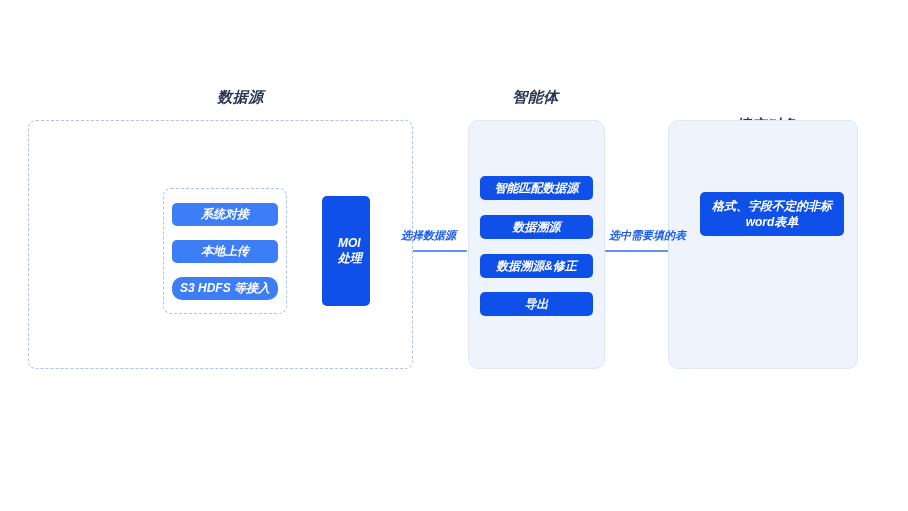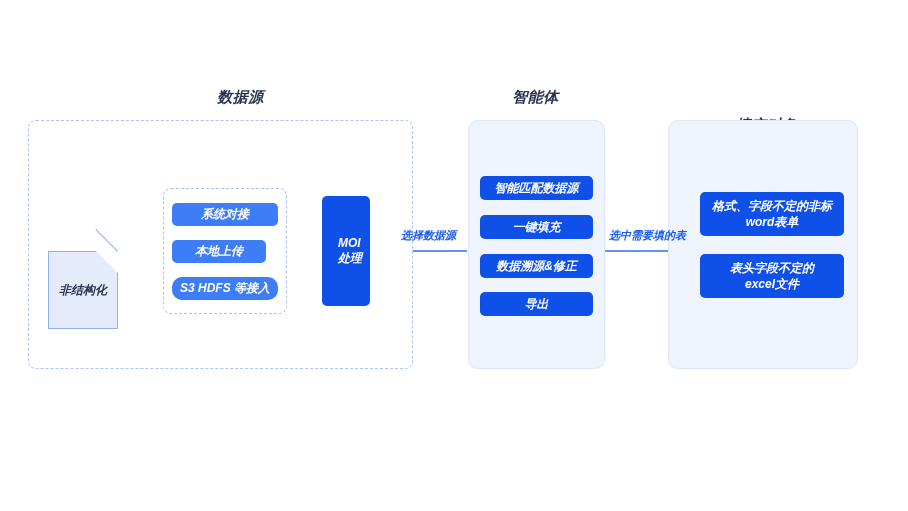--- a/index.html
+++ b/index.html
@@ -194,49 +194,40 @@
     <path d="M605,251 L700,251" stroke="#2f6ef0" stroke-width="1.3" fill="none" marker-end="url(#arrow-r)"></path>
   </svg>
 
   <div class="col-title" style="left:168px; top:88px; width:145px;">数据源</div>
   <div class="col-title" style="left:463px; top:88px; width:145px;">智能体</div>
   <div class="col-title" style="left:694px; top:88px; width:145px;margin-top:28px;">填充对象</div>
 
   <div class="panel-dashed" style="left:28px; top:120px; width:385px; height:249px;"></div>
 
 
-  <div class="docshape" style="left:48px; top:251px; width:70px; height:78px;">
-    <div class="doc-fold"></div>
-    <div class="doc-fold-line"></div>
-    <div class="doc-label">非结构化</div>
-  </div>
 
   <div class="panel-dashed" style="left:163px; top:188px; width:124px; height:126px;"></div>
 
   <div class="btn btn-light" style="left:172px; top:203px; width:106px; height:23px;">系统对接</div>
-  <div class="btn btn-light" style="left:172px; top:240px; width:94px; height:23px;">本地上传</div>
+  <div class="btn btn-light" style="left:172px; top:240px; width:106px; height:23px;">本地上传</div>
   <div class="btn btn-light" style="left:172px; top:277px; width:106px; height:23px;border-radius:10px;">S3 HDFS 等接入</div>
 
   <div class="moi-box" style="left:322px; top:196px; width:48px; height:110px;padding-left:16px;">MOI 处理</div>
 
   <div class="panel-solid" style="left:468px; top:120px; width:137px; height:249px;"></div>
 
   <div class="btn btn-deep" style="left:480px; top:176px; width:113px; height:24px;">智能匹配数据源</div>
-  <div class="btn btn-deep" style="left:480px; top:215px; width:113px; height:24px;">一键填充</div>
+  <div class="btn btn-deep" style="left:480px; top:215px; width:113px; height:24px;">数据溯源</div>
   <div class="btn btn-deep" style="left:480px; top:254px; width:113px; height:24px;">数据溯源&amp;修正</div>
   <div class="btn btn-deep" style="left:480px; top:292px; width:113px; height:24px;">导出</div>
 
   <div class="panel-solid" style="left:668px; top:120px; width:190px; height:249px;"></div>
 
   <div class="btn btn-deep" style="left:700px; top:192px; width:144px; height:44px; flex-direction:column;">
     <span>格式、字段不定的非标</span>
     <span>word表单</span>
   </div>
 
-  <div class="btn btn-deep" style="left:700px; top:254px; width:144px; height:44px; flex-direction:column;">
-    <span>表头字段不定的</span>
-    <span>excel文件</span>
-  </div>
 
   <div class="edge-label" style="left:401px; top:228px;">选择数据源</div>
   <div class="edge-label" style="left:609px; top:228px;">选中需要填的表</div>
 
 </div>
 
 </body></html>

